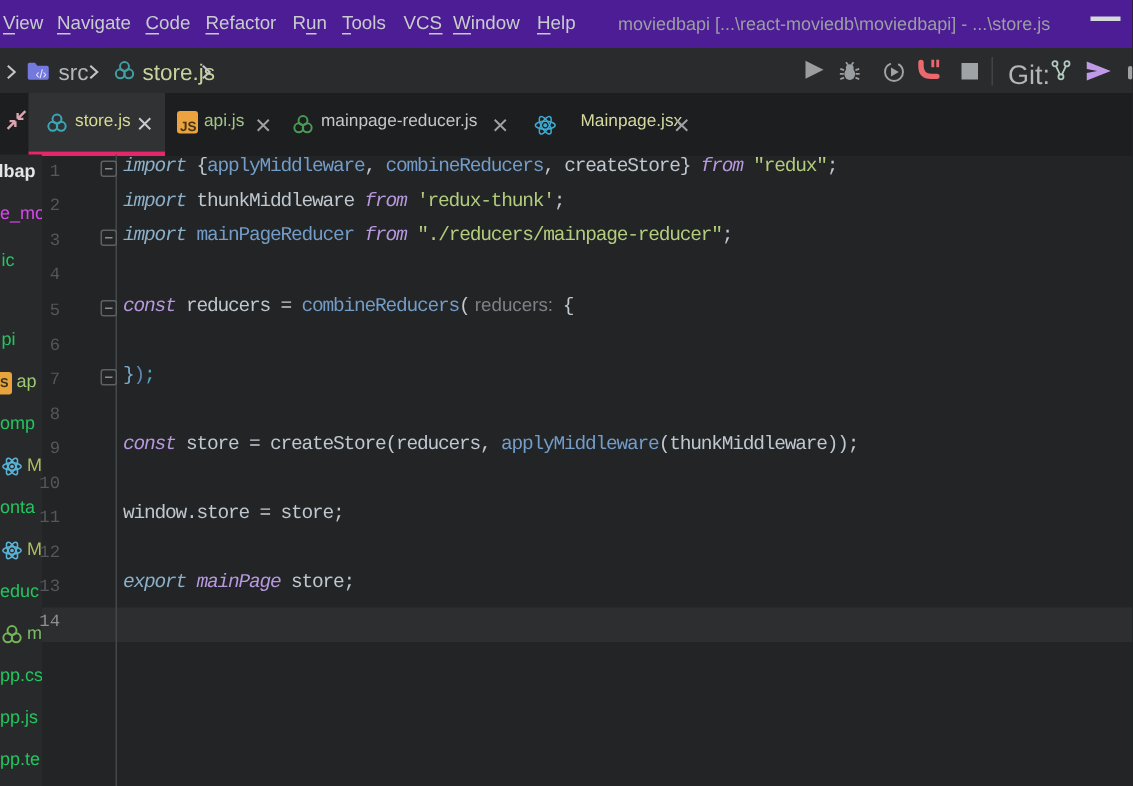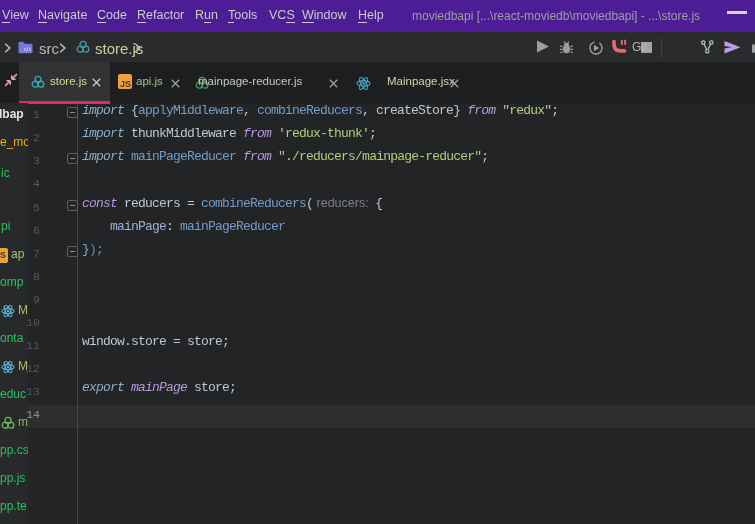--- a/index.html
+++ b/index.html
@@ -104,21 +104,21 @@
   <svg class="abs" style="left:611px;top:7px" width="16" height="16" viewBox="0 0 16 16">
     <path d="M3 2.6 L3 5.2 Q3 11.9 9.8 11.9 L13.6 11.9" fill="none" stroke="#ec686f" stroke-width="3.6" stroke-linecap="round"></path>
     <rect x="9.9" y="0.8" width="1.9" height="5" fill="#ec686f"></rect>
     <rect x="13.2" y="0.8" width="1.9" height="5" fill="#ec686f"></rect>
   </svg>
 
   <div class="abs" style="left:641px;top:10px;width:11px;height:11px;background:#9fa3a6"></div>
 
   <div class="abs" style="left:661px;top:6px;width:1px;height:19px;background:#414446"></div>
 
-  <span class="abs" style="left:632px;top:8px;font-size:12px;color:#b3b6b9">Git:</span>
+  <span class="abs" style="left:672px;top:8px;font-size:18px;color:#b3b6b9">Git:</span>
 
   <svg class="abs" style="left:700px;top:8px" width="14" height="14" viewBox="0 0 14 14">
     <g stroke="#b2cabe" stroke-width="1.2" fill="none">
       <circle cx="3.3" cy="2.5" r="1.7"></circle>
       <circle cx="11.3" cy="2.5" r="1.7"></circle>
       <circle cx="7.3" cy="11.2" r="1.7"></circle>
       <path d="M4 4.1 L6.6 9.6 M10.6 4.1 L8 9.6"></path>
     </g>
   </svg>
 
@@ -153,21 +153,21 @@
   <span class="tablabel" style="left:136px;color:#a5c585">api.js</span>
   <svg class="abs" style="left:171px;top:17px" width="9" height="9" viewBox="0 0 9 9">
       <path d="M0.8 0.8 L8.2 8.2 M8.2 0.8 L0.8 8.2" stroke="#9ea2a5" stroke-width="1.3" fill="none"></path>
     </svg>
 
   <svg class="abs" style="left:195px;top:14px" width="14" height="14" viewBox="0 0 16 16">
     <circle cx="8" cy="5" r="3.4" fill="none" stroke="#4a9a55" stroke-width="1.5"></circle>
     <circle cx="4.8" cy="10.5" r="3.4" fill="none" stroke="#4a9a55" stroke-width="1.5"></circle>
     <circle cx="11.2" cy="10.5" r="3.4" fill="none" stroke="#4a9a55" stroke-width="1.5"></circle>
   </svg>
-  <span class="tablabel" style="left:198px;color:#c3c7ca">mainpage-reducer.js</span>
+  <span class="tablabel" style="left:214px;color:#c3c7ca">mainpage-reducer.js</span>
   <svg class="abs" style="left:329px;top:17px" width="9" height="9" viewBox="0 0 9 9">
       <path d="M0.8 0.8 L8.2 8.2 M8.2 0.8 L0.8 8.2" stroke="#9ea2a5" stroke-width="1.3" fill="none"></path>
     </svg>
 
   <svg class="abs" style="left:356px;top:14px" width="15" height="15" viewBox="0 0 16 16">
     <g stroke="#3fa9d0" stroke-width="1.1" fill="none">
       <ellipse cx="8" cy="8" rx="7" ry="2.8"></ellipse>
       <ellipse cx="8" cy="8" rx="7" ry="2.8" transform="rotate(60 8 8)"></ellipse>
       <ellipse cx="8" cy="8" rx="7" ry="2.8" transform="rotate(120 8 8)"></ellipse>
     </g>
@@ -175,21 +175,21 @@
   </svg>
   <span class="tablabel" style="left:387px;color:#d5d9a0">Mainpage.jsx</span>
   <svg class="abs" style="left:450px;top:17px" width="9" height="9" viewBox="0 0 9 9">
       <path d="M0.8 0.8 L8.2 8.2 M8.2 0.8 L0.8 8.2" stroke="#9ea2a5" stroke-width="1.3" fill="none"></path>
     </svg>
 </div>
 
 <div id="main">
   <div id="leftpanel">
     <span class="pt" style="left:-5px;top:4px;font-weight:bold;color:#e3e5e6">dbap</span>
-    <span class="pt" style="left:0px;top:32px;color:#eab308">e_mo</span>
+    <span class="pt" style="left:0px;top:32px;color:#d946ef">e_mo</span>
     <span class="pt" style="left:1px;top:63px">ic</span>
     <span class="pt" style="left:1px;top:116px">pi</span>
     <div class="abs" style="left:-7px;top:145px;width:15px;height:15px;background:#e8a33d;border-radius:2px;
          color:#3c3116;font-size:8.5px;font-weight:bold;text-align:center;line-height:15px">JS</div>
     <span class="pt" style="left:11px;top:144px;color:#9ec875">ap</span>
     <span class="pt" style="left:0px;top:172px">omp</span>
     <svg class="abs" style="left:1px;top:201px" width="14" height="14" viewBox="0 0 16 16">
       <g stroke="#58b5d8" stroke-width="1.2" fill="none">
         <ellipse cx="8" cy="8" rx="7" ry="2.8"></ellipse>
         <ellipse cx="8" cy="8" rx="7" ry="2.8" transform="rotate(60 8 8)"></ellipse>
@@ -233,22 +233,22 @@
     <span class="lnum" style="top:213px">10</span>
     <span class="lnum" style="top:236px">11</span>
     <span class="lnum" style="top:259px">12</span>
     <span class="lnum" style="top:282px">13</span>
     <span class="lnum" style="top:305px;color:#8c9193">14</span>
 
     <div class="cl" style="top:23px"><span class="k1">import</span> thunkMiddleware <span class="k2">from</span> <span class="st">'redux-thunk'</span>;</div>
     <div class="cl" style="top:0px"><span class="k1">import</span> {<span class="fn">applyMiddleware</span>, <span class="fn">combineReducers</span>, createStore} <span class="k2">from</span> <span class="st">"redux"</span>;</div>
     <div class="cl" style="top:46px"><span class="k1">import</span> <span class="fn">mainPageReducer</span> <span class="k2">from</span> <span class="st">"./reducers/mainpage-reducer"</span>;</div>
     <div class="cl" style="top:93px"><span class="k2">const</span> reducers = <span class="fn">combineReducers</span>(<span class="hint"> reducers: </span>{</div>
-    <div class="cl" style="top:116px">    <span class="pr">mainPage</span>: <span class="fn">mainPageReducer</span></div>
     <div class="cl" style="top:139px"><span style="color:#79aed1">}</span><span style="color:#6287b5">)</span><span style="color:#55a0c2">;</span></div>
+    <div class="cl" style="top:185px"><span class="k2">const</span> store = createStore(reducers, <span class="fn">applyMiddleware</span>(thunkMiddleware));</div>
     <div class="cl" style="top:231px">window.store = store;</div>
     <div class="cl" style="top:277px"><span class="k1">export</span> <span class="k2">mainPage</span> store;</div>
 
     <div class="fold" style="top:4px"></div>
     <div class="fold" style="top:50px"></div>
     <div class="fold" style="top:97px"></div>
     <div class="fold" style="top:143px"></div>
   </div>
   <div id="gutsep"></div>
 </div>

